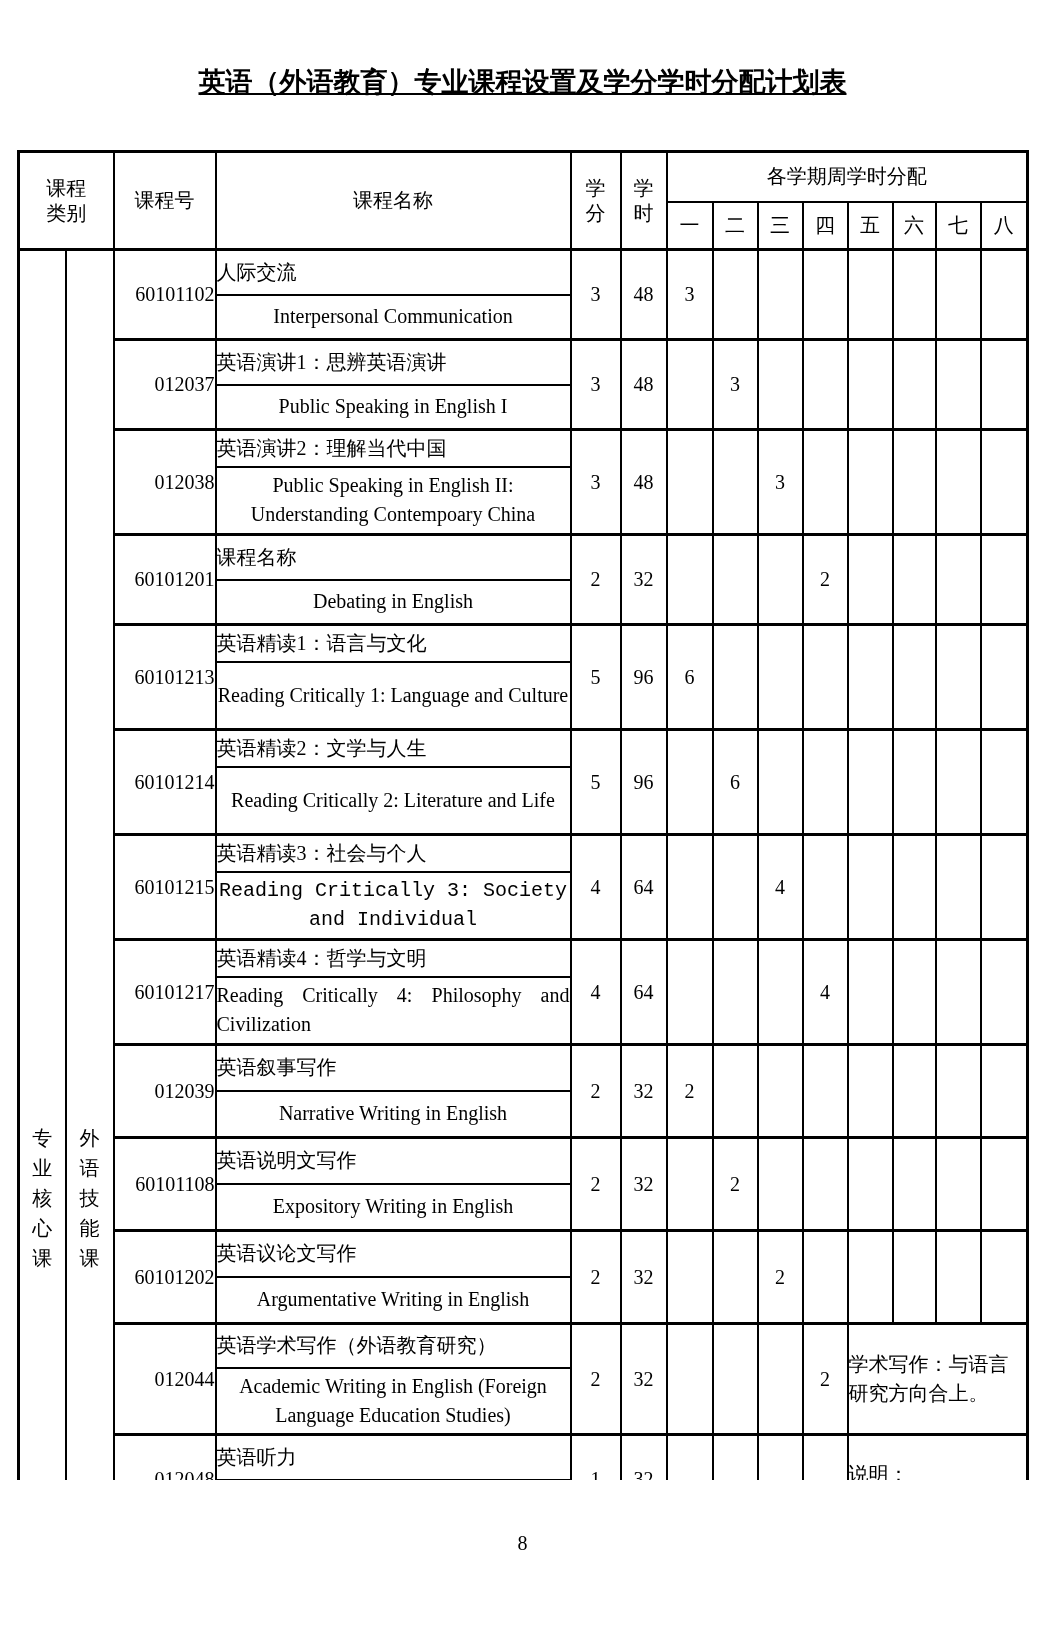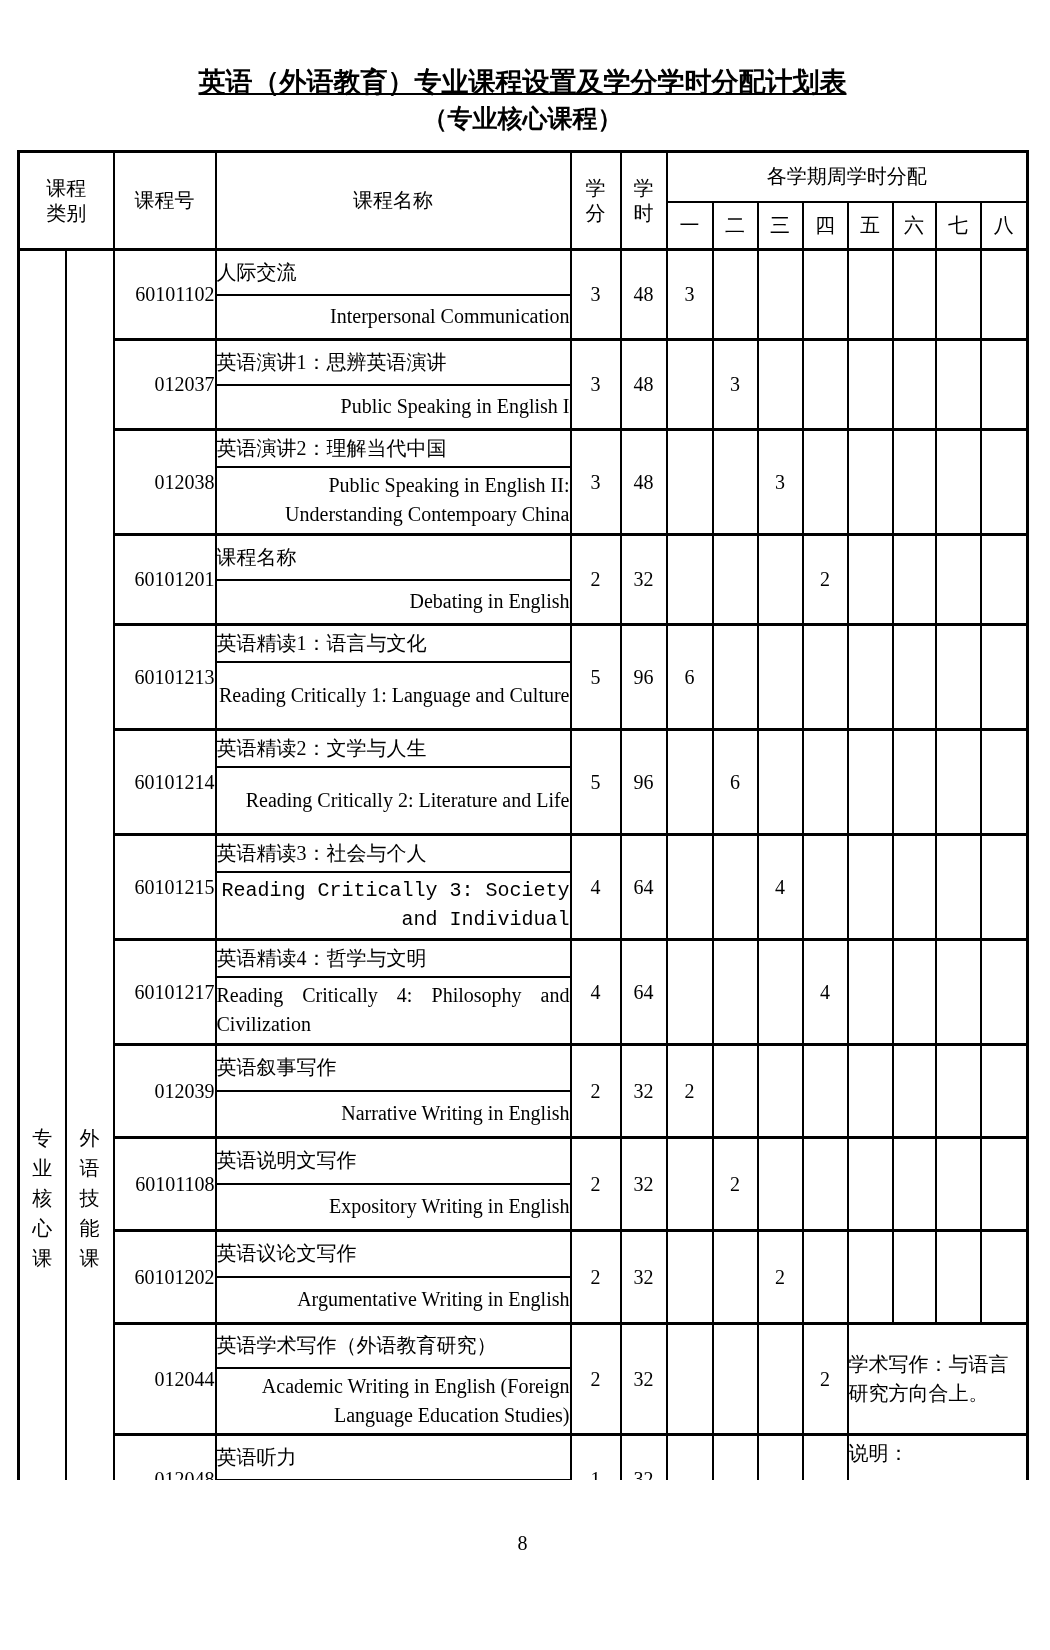--- a/index.html
+++ b/index.html
@@ -19,36 +19,35 @@
     border:2px solid #000; padding:0; font-weight:normal;
     font-size:20px; overflow:hidden;
   }
   .hdr { text-align:center; vertical-align:middle; white-space:pre-line; line-height:25px; }
   .row-top td { border-top:3px solid #000; }
   .c-en { border-top:3px solid #000; }
 
   .c-num { text-align:right; vertical-align:middle; }
   .c-val { text-align:center; vertical-align:middle; }
   .c-zh  { text-align:left; vertical-align:middle; padding:2px 6px; }
-  .c-en  { text-align:right; vertical-align:middle; padding:2px 6px; line-height:29px; }
+  .c-en  { text-align:center; vertical-align:middle; padding:2px 6px; line-height:29px; }
   .c-en.justify { text-align:justify; }
   .note-cell { text-align:left; vertical-align:middle; padding:2px 5px; line-height:29px; }
-  .note-cell.note-top { vertical-align:top; padding-top:4px;font-family:Liberation Mono, monospace; }
+  .note-cell.note-top { vertical-align:top; padding-top:24px; }
 
   .cat-cell { vertical-align:top; text-align:center; }
   .cat-inner { padding-top:872px; line-height:30px; white-space:pre-line; }
 
   .page-number { position:absolute; top:1532px; left:18px; width:1009px; text-align:center; font-size:20px; }
 </style>
 </head>
 <body>
 
 <div class="title-block">
   <div class="title-line1">英语（外语教育）专业课程设置及学分学时分配计划表</div>
-  <div class="title-line2">（专业核心课程）</div>
 </div>
 
 <div class="table-clip">
   <table class="course-table">
     <colgroup>
         <col style="width: 47px;">
         <col style="width: 48px;">
         <col style="width: 102px;">
         <col style="width: 355px;">
         <col style="width: 50px;">

